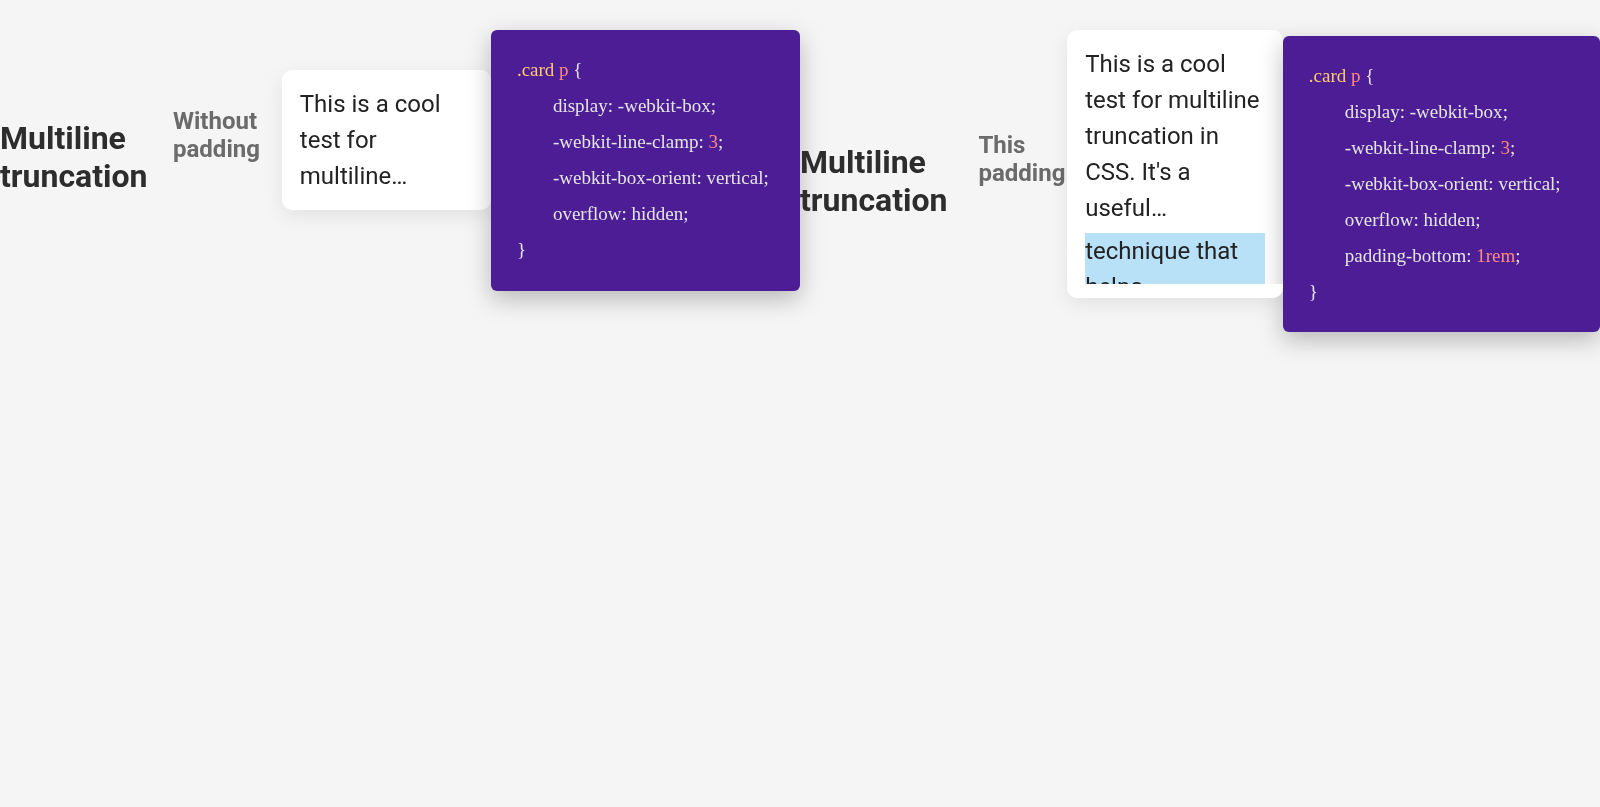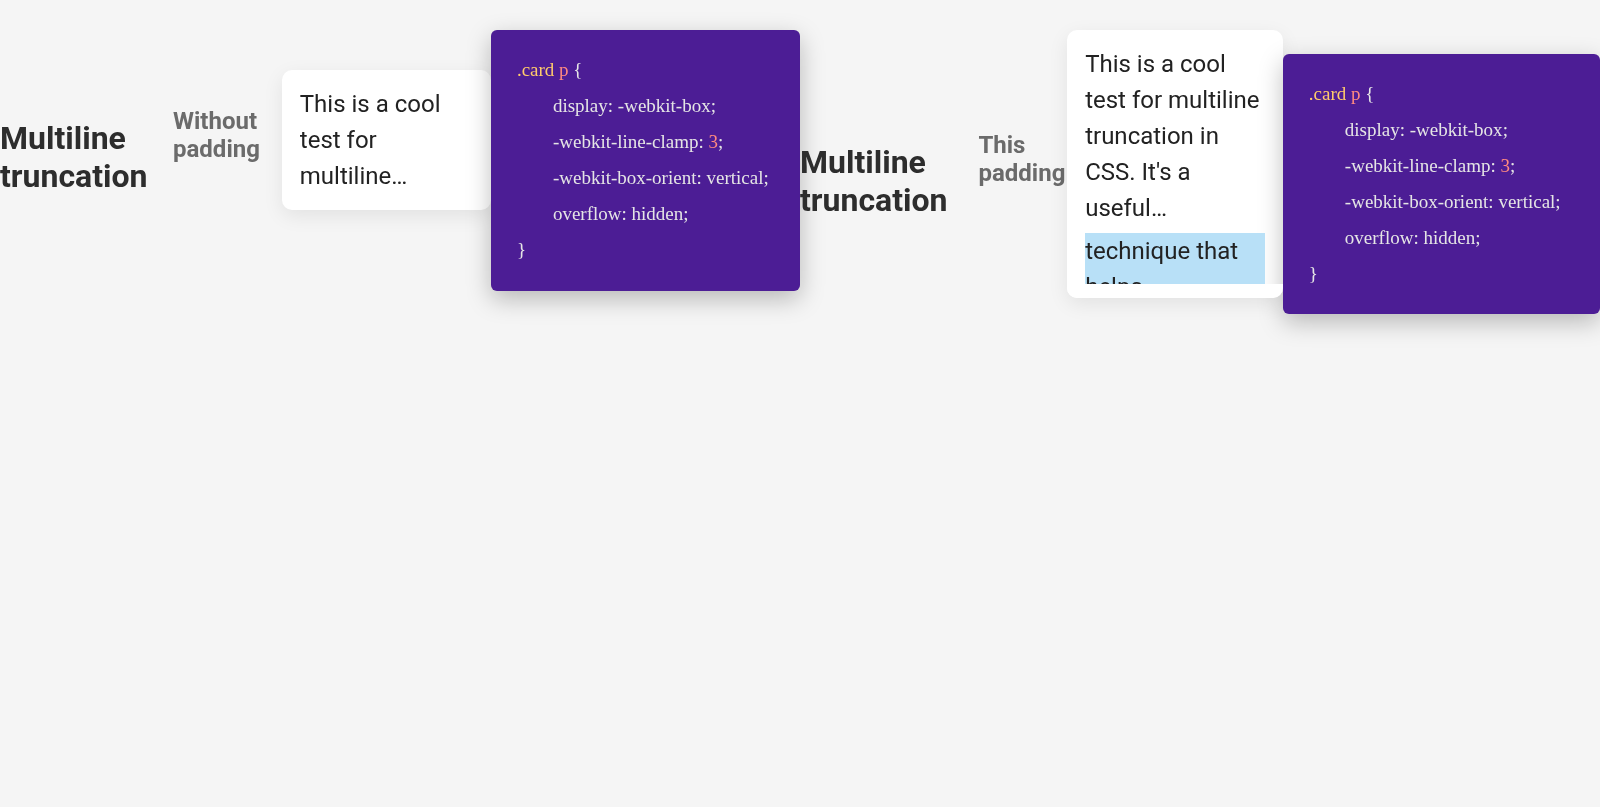--- a/index.html
+++ b/index.html
@@ -117,15 +117,16 @@
       <div style="position:absolute; left:0; right:0; bottom:0; height:14px; background:#fff;"></div>
     </div>
   </div>
 
   <div class="code-block" id="code-right">
       <div class="code-line"><span class="tok-sel">.card</span> <span class="tok-tag">p</span> <span class="tok-punct">{</span></div>
       <div class="code-line"><span class="indent"></span><span class="tok-prop">display</span><span class="tok-punct">:</span><span class="tok-val"> -webkit-box</span><span class="tok-punct">;</span></div>
       <div class="code-line"><span class="indent"></span><span class="tok-prop">-webkit-line-clamp</span><span class="tok-punct">:</span><span class="tok-num"> 3</span><span class="tok-punct">;</span></div>
       <div class="code-line"><span class="indent"></span><span class="tok-prop">-webkit-box-orient</span><span class="tok-punct">:</span><span class="tok-val"> vertical</span><span class="tok-punct">;</span></div>
       <div class="code-line"><span class="indent"></span><span class="tok-prop">overflow</span><span class="tok-punct">:</span><span class="tok-val"> hidden</span><span class="tok-punct">;</span></div>
+      <div class="code-line"><span class="indent"></span><span class="tok-prop">padding-bottom</span><span class="tok-punct">:</span><span class="tok-num"> 1rem</span><span class="tok-punct">;</span></div>
       <div class="code-line"><span class="tok-punct">}</span></div>
     </div>
 </div>
 
 </body></html>

